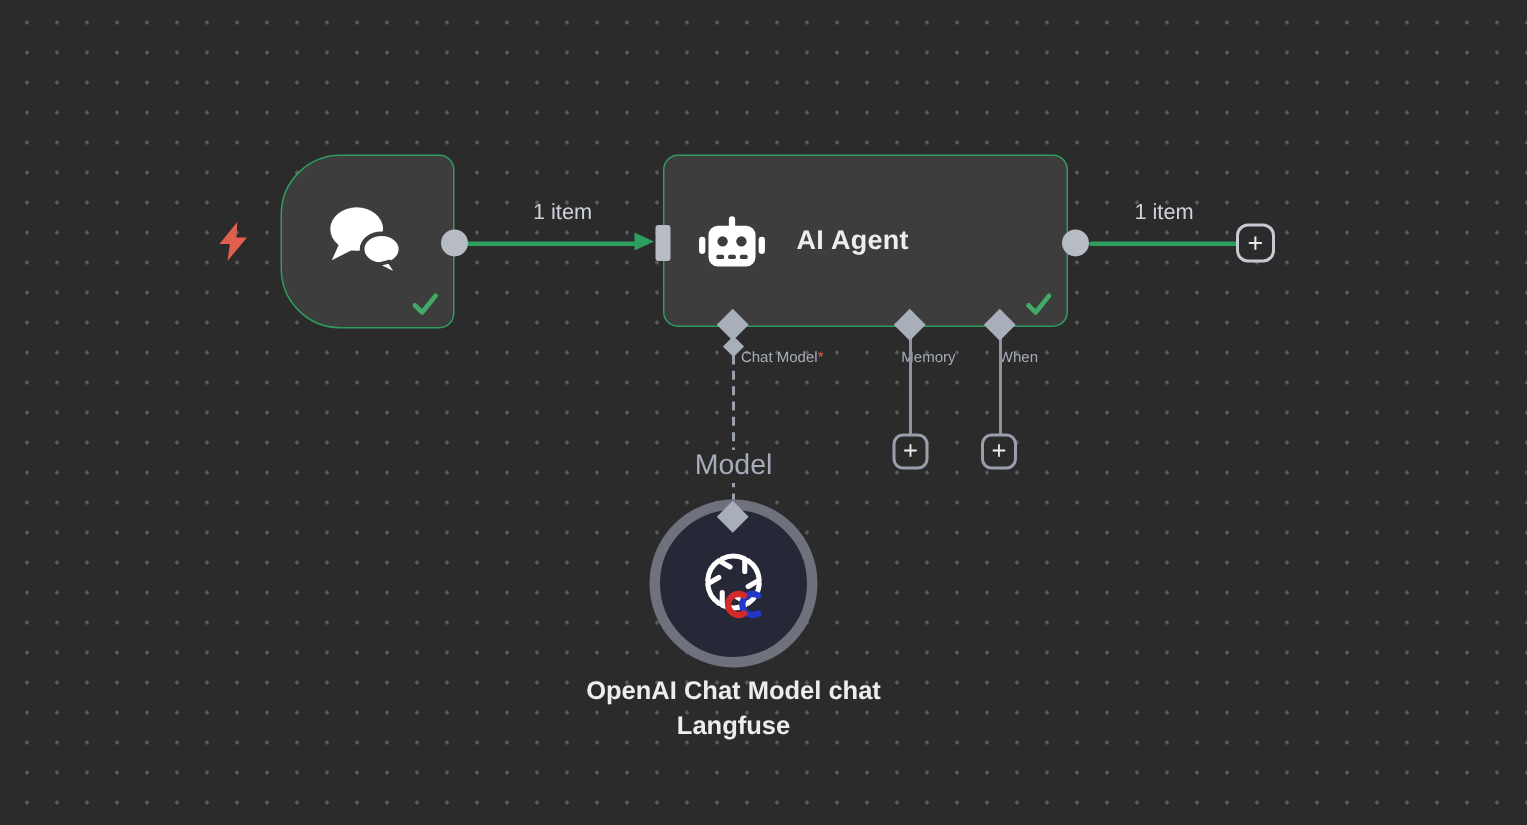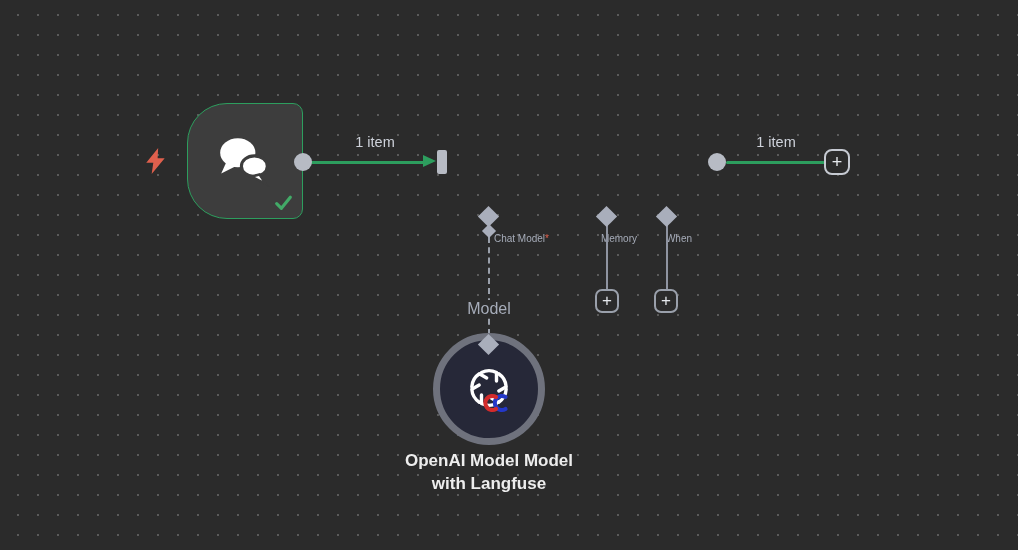--- a/index.html
+++ b/index.html
@@ -32,21 +32,21 @@
   .diamond.small{width:10px;height:10px;}
   .conn-line{position:absolute;height:3px;background:#2d9e5e;border-radius:2px;}
   .conn-arrow{position:absolute;width:0;height:0;border-top:6.5px solid transparent;
     border-bottom:6.5px solid transparent;border-left:13px solid #2d9e5e;}
   .conn-label{position:absolute;width:90px;text-align:center;color:#ced2da;font-size:14.5px;}
   .stub-line{position:absolute;width:2px;background:#8f94a1;}
   .dashed-line{position:absolute;width:0;border-left:2px dashed #9aa0ab;}
   .port-label{position:absolute;text-align:right;color:#a6acb9;font-size:10px;}
   .required{color:#e0604d;}
   .model-port-label{position:absolute;left:459px;top:300px;width:60px;text-align:center;
-    color:#a6acb9;font-size:16px;background:#2b2b2b;z-index:3;}
+    color:#a6acb9;font-size:19px;background:#2b2b2b;z-index:3;}
   
   .plus-btn{position:absolute;box-sizing:border-box;display:flex;align-items:center;justify-content:center;
     background:#2b2b2b;color:#e6e9ed;cursor:pointer;}
   .plus-small{width:24px;height:24px;border:2px solid #9aa0ab;border-radius:7px;font-size:17px;}
   .plus-big{width:26px;height:26px;border:2px solid #c6cad2;border-radius:8px;font-size:18px;}
   
   .model-node{position:absolute;left:433px;top:333px;width:112px;height:112px;border-radius:50%;
     background:#262838;border:7px solid #6f727d;box-sizing:border-box;}
   .check{position:absolute;}
   .z2{z-index:2;}
@@ -75,20 +75,37 @@
   </div>
 
   <div class="endpoint-circle z2" style="left:294px;top:153px;"></div>
 
   <div class="conn-line" style="left:310px;top:160.5px;width:116px;"></div>
   <div class="conn-arrow" style="left:423px;top:155px;"></div>
   <div class="conn-label" style="left:330px;top:134px;">1 item</div>
 
   <div class="endpoint-rect z2" style="left:437px;top:150px;"></div>
 
+  <div class="node agent-node">
+    <svg class="abs" style="left:22px;top:38px;" width="46" height="42" viewBox="0 0 44 40">
+      <rect x="20" y="2" width="4" height="8" rx="2" fill="#ffffff"></rect>
+      <rect x="7" y="8" width="30" height="26" rx="6" fill="#ffffff"></rect>
+      <rect x="1" y="15" width="4" height="11" rx="2" fill="#ffffff"></rect>
+      <rect x="39" y="15" width="4" height="11" rx="2" fill="#ffffff"></rect>
+      <circle cx="16" cy="18" r="3.3" fill="#3d3d3d"></circle>
+      <circle cx="28" cy="18" r="3.3" fill="#3d3d3d"></circle>
+      <rect x="12" y="26.5" width="5" height="2.8" rx="1.2" fill="#3d3d3d"></rect>
+      <rect x="19.5" y="26.5" width="5" height="2.8" rx="1.2" fill="#3d3d3d"></rect>
+      <rect x="27" y="26.5" width="5" height="2.8" rx="1.2" fill="#3d3d3d"></rect>
+    </svg>
+    <div class="agent-title">AI Agent</div>
+    <svg class="check" style="right:8px;bottom:4px;" width="21" height="21" viewBox="0 0 20 20">
+      <polyline points="3.5,11 8,15.5 16.5,5" fill="none" stroke="#42aa67" stroke-width="3" stroke-linecap="round" stroke-linejoin="round"></polyline>
+    </svg>
+  </div>
 
   <div class="endpoint-circle z2" style="left:708px;top:153px;"></div>
 
   <div class="conn-line" style="left:726px;top:160.5px;width:99px;"></div>
   <div class="conn-label" style="left:731px;top:134px;">1 item</div>
   <div class="plus-btn plus-big" style="left:824px;top:149px;">
     <span>+</span>
   </div>
 
   <div class="diamond big z2" style="left:481px;top:209px;"></div>
@@ -123,15 +140,15 @@
         <path transform="rotate(180)" d="M -7.5,-15.5 A 17,17 0 0 1 7.5,-15.5 L 7.5,-7"></path>
         <path transform="rotate(240)" d="M -7.5,-15.5 A 17,17 0 0 1 7.5,-15.5 L 7.5,-7"></path>
         <path transform="rotate(300)" d="M -7.5,-15.5 A 17,17 0 0 1 7.5,-15.5 L 7.5,-7"></path>
       </g>
     </svg>
     <svg class="abs" style="left:43px;top:53px;" width="30" height="20" viewBox="0 0 30 20">
       <path d="M22.5 4 A 7 7 0 1 0 22.5 16" stroke="#2438c8" stroke-width="4.2" fill="none" stroke-linecap="round"></path>
       <path d="M13 4 A 7 7 0 1 0 13 16" stroke="#d32b2b" stroke-width="4.2" fill="none" stroke-linecap="round"></path>
     </svg>
   </div>
-  <div class="node-label model-label">OpenAI Model Model with Langfuse</div>
+  <div class="node-label model-label">OpenAI Chat Model chat Langfuse</div>
 
 </div>
 
 </body></html>

